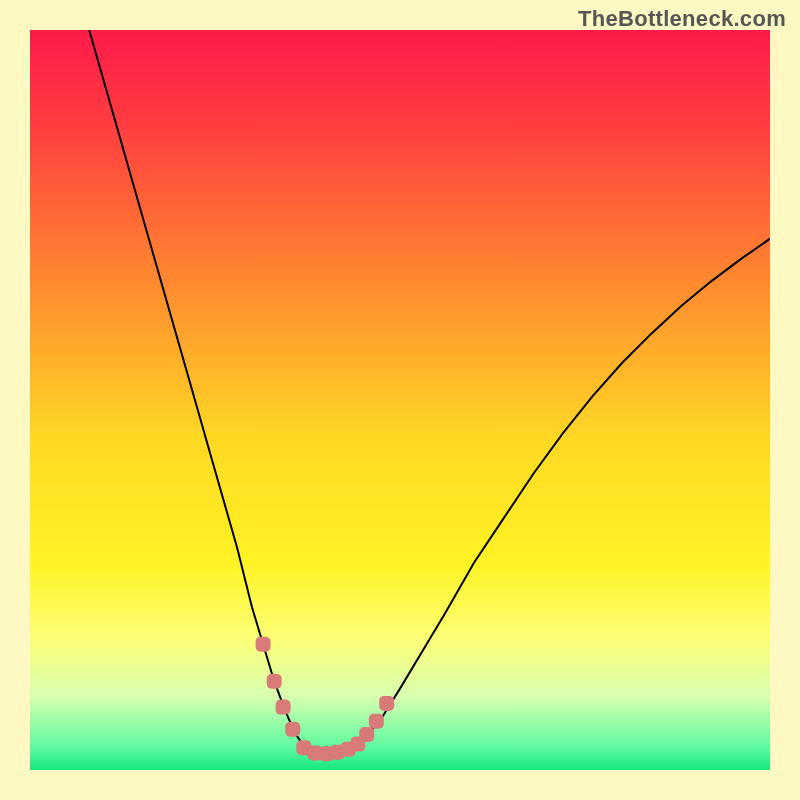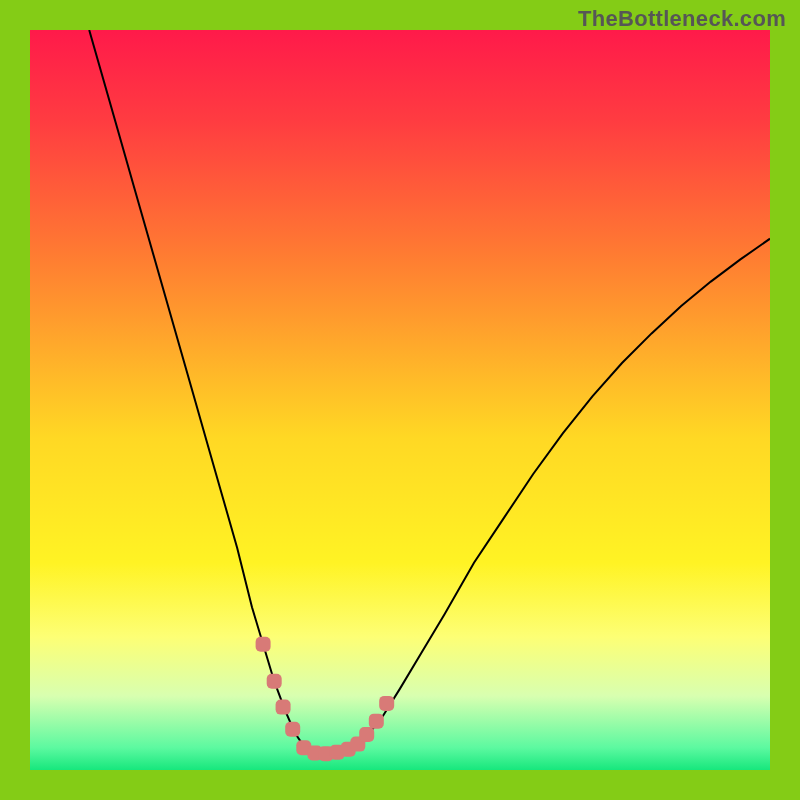--- a/index.html
+++ b/index.html
@@ -8,21 +8,21 @@
     width: 800px;
     height: 800px;
     background: #000;
     font-family: Arial, Helvetica, sans-serif;
     overflow: hidden;
   }
   .frame {
     position: relative;
     width: 800px;
     height: 800px;
-    background: #84cc16;
+    background: #fef9c3;
   }
   .watermark {
     position: absolute;
     top: 6px;
     right: 14px;
     font-size: 22px;
     font-weight: 600;
     color: #565656;
     letter-spacing: 0.3px;
   }

